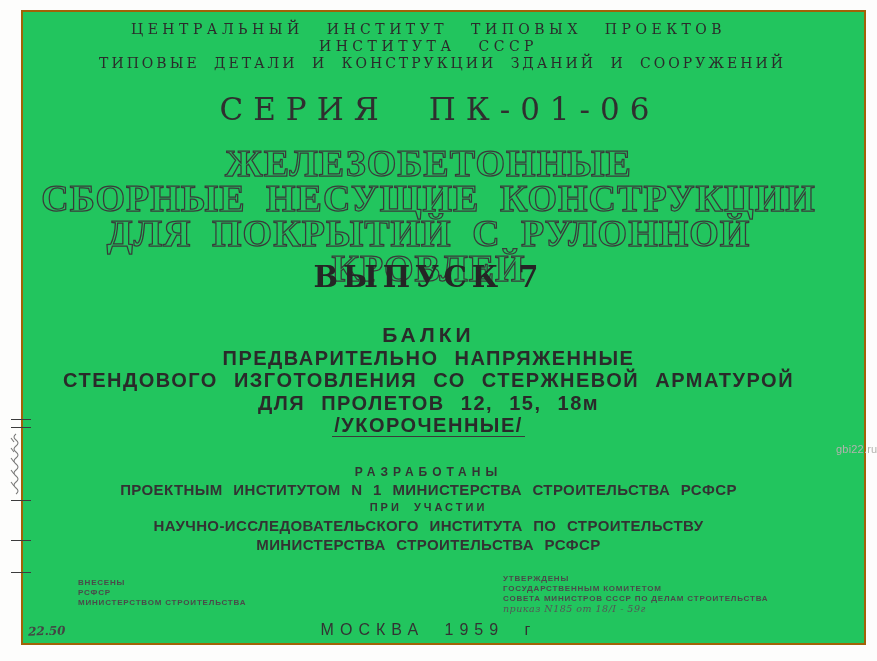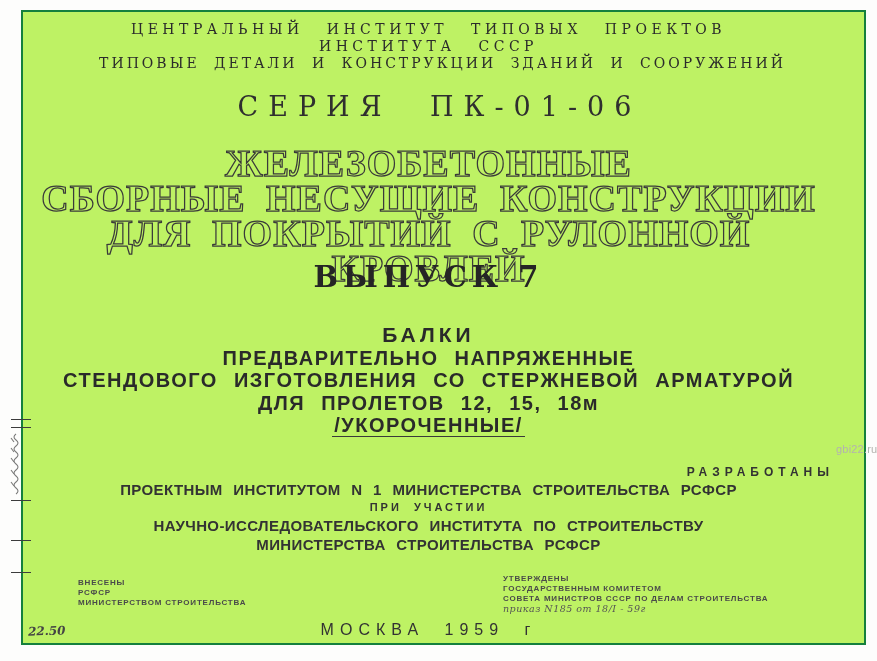--- a/index.html
+++ b/index.html
@@ -5,37 +5,37 @@
   html,body{margin:0;padding:0;}
   body{
     width:877px;height:661px;position:relative;overflow:hidden;
     background:#fdfdfc;
     font-family:"Liberation Sans",sans-serif;
     color:#2d2d2d;
     -webkit-font-smoothing:antialiased;
   }
   .frame{
     position:absolute;left:21px;top:10px;right:11px;bottom:16px;
-    border:2px solid #15803d;
-    background:#bef264;
+    border:2px solid #a16207;
+    background:#22c55e;
   }
   .cblock{
     position:absolute;left:0;width:100%;
     box-sizing:border-box;padding-right:30px;
     text-align:center;
   }
   .hdr-line{
     font-family:"DejaVu Serif",serif;
     font-size:14px;line-height:17px;color:#2b2b2b;
     letter-spacing:4.5px;word-spacing:14px;font-weight:500;
   }
   .hdr-line.l3{letter-spacing:3px;word-spacing:7px;margin-left:28px;}
   .series{
     font-family:"DejaVu Serif",serif;
-    font-size:27px;color:#2f2f2f;
+    font-size:31px;color:#2f2f2f;
     letter-spacing:10px;word-spacing:20px;margin-left:22px;
   }
   .title-line{
     font-family:"Liberation Serif",serif;font-weight:bold;
     font-size:38px;line-height:35px;
     letter-spacing:1px;word-spacing:10px;
     color:transparent;
     -webkit-text-stroke:1.25px #3a3a3a;
   }
   @supports not (-webkit-text-stroke:1px black){
@@ -49,21 +49,21 @@
     font-family:"Liberation Sans",sans-serif;font-weight:bold;
     font-size:20px;line-height:22.5px;color:#2a2a2a;
     letter-spacing:1.5px;word-spacing:9px;
   }
   .subject .s1{font-size:21px;letter-spacing:4px;}
   .subject .s5 span{border-bottom:1.5px solid #3a3a3a;padding:0 2px;}
   .developed div{
     font-family:"Liberation Sans",sans-serif;font-weight:bold;
     color:#333;font-size:15px;line-height:19px;word-spacing:6px;letter-spacing:0.4px;
   }
-  .developed .d1{font-size:12px;letter-spacing:5px;line-height:16px;text-align:right;}
+  .developed .d1{font-size:12px;letter-spacing:5px;line-height:16px;}
   .developed .d3{font-size:11px;letter-spacing:3px;line-height:17px;}
   .smallblock{
     position:absolute;
     font-family:"Liberation Sans",sans-serif;font-weight:bold;
     font-size:8px;line-height:10px;color:#4a4a4a;letter-spacing:0.8px;
   }
   .smallblock .hand{
     font-family:"DejaVu Serif",serif;font-style:italic;font-weight:normal;
     font-size:9.5px;color:#555;letter-spacing:0.5px;
   }

